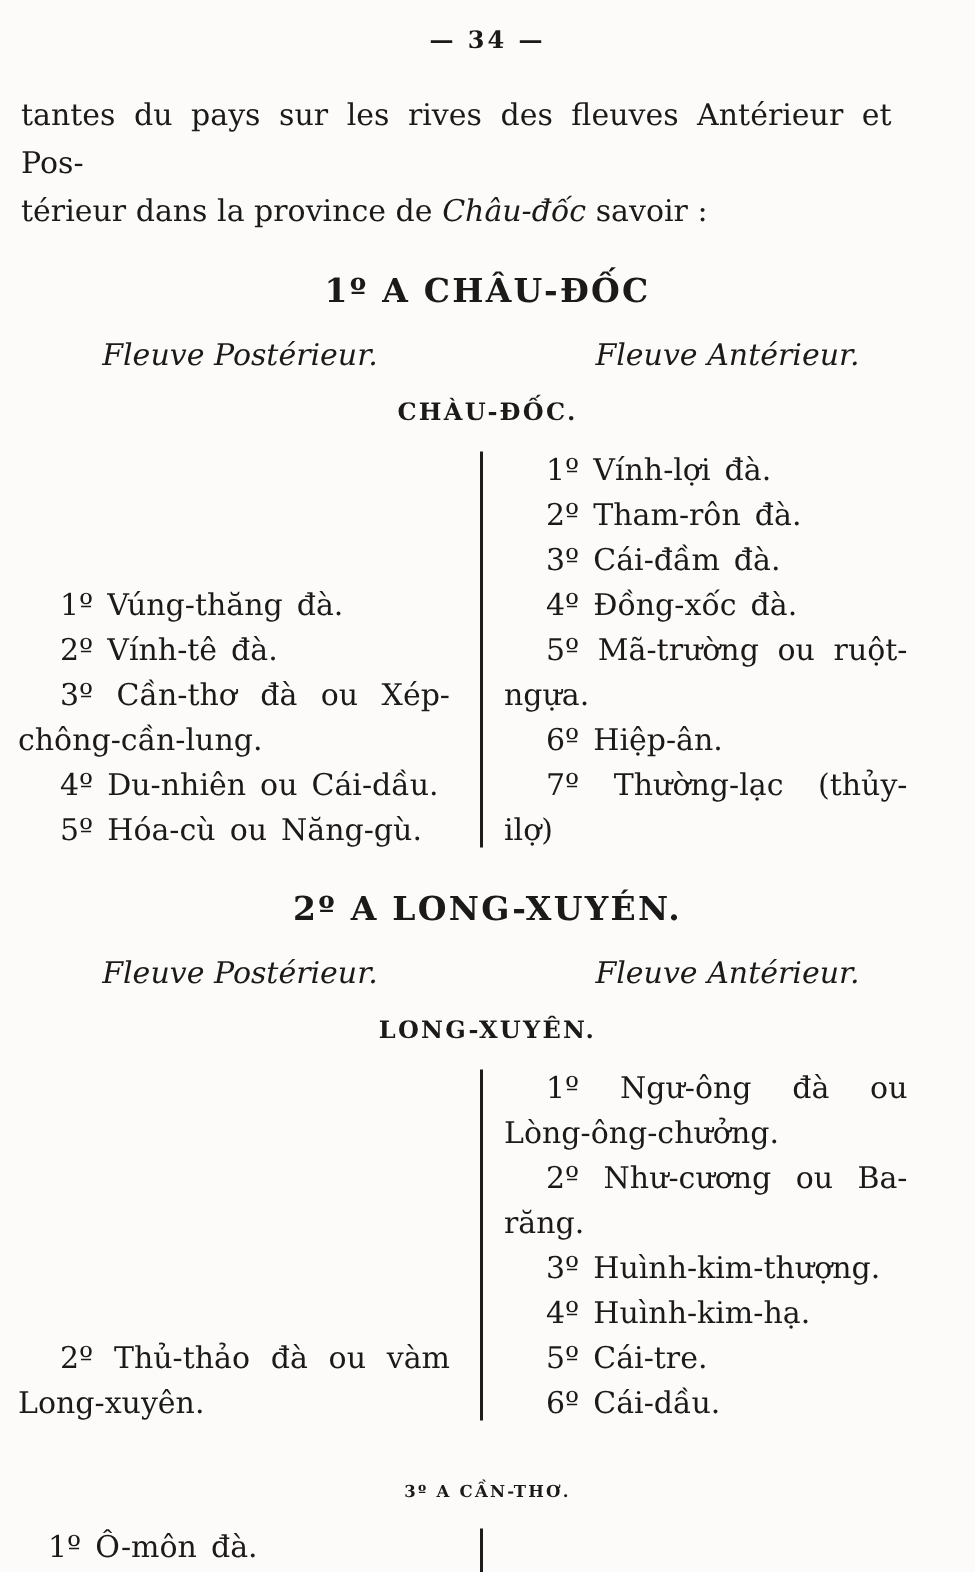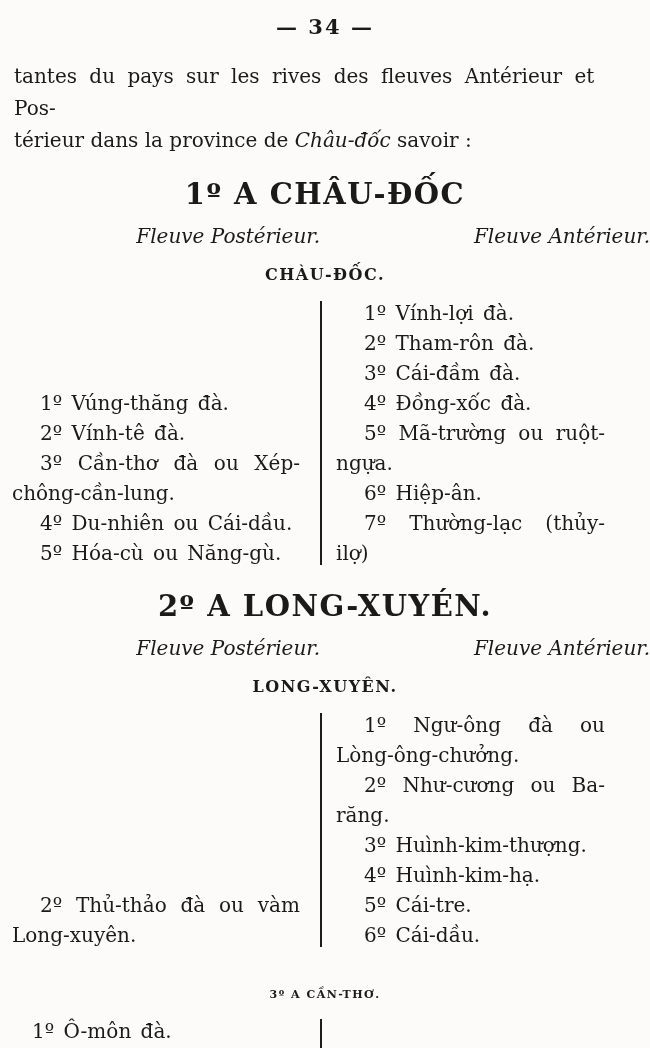--- a/index.html
+++ b/index.html
@@ -9,55 +9,55 @@
     margin:0 auto;
     background:#fcfbf9;
     color:#1a1a1a;
     font-family:"DejaVu Serif", serif;
     box-sizing:border-box;
     padding:8px 0 0 0;
     overflow:hidden;
   }
   .page-number{
     text-align:center;
-    font-size:21px;
+    font-size:16px;
     font-weight:700;
     letter-spacing:2px;
     margin-top:6px;
     line-height:26px;
   }
   .intro{
     margin:20px 14px 0 14px;
     font-size:20px;
     line-height:32px;
     text-align:left;
   }
   .intro .l1{word-spacing:6px;}
   .sec-heading{
     margin:24px 0 0 0;
     text-align:center;
-    font-size:29px;
+    font-size:22px;
     font-weight:700;
     letter-spacing:1.5px;
     line-height:28px;
   }
   .sec-heading.small{
     font-size:11px;
     margin-top:34px;
     line-height:22px;
     letter-spacing:1.5px;
   }
   .col-headers{
     display:flex;
     margin-top:16px;
     font-size:20px;
     font-style:italic;
     line-height:24px;
   }
-  .col-headers .ch{width:320px;text-align:right;}
+  .col-headers .ch{width:320px;text-align:center;}
   .col-headers .ch.right{width:330px;}
   .subheading{
     margin-top:16px;
     text-align:center;
     font-size:16px;
     font-weight:700;
     letter-spacing:1.5px;
     line-height:22px;
   }
   .cols{

